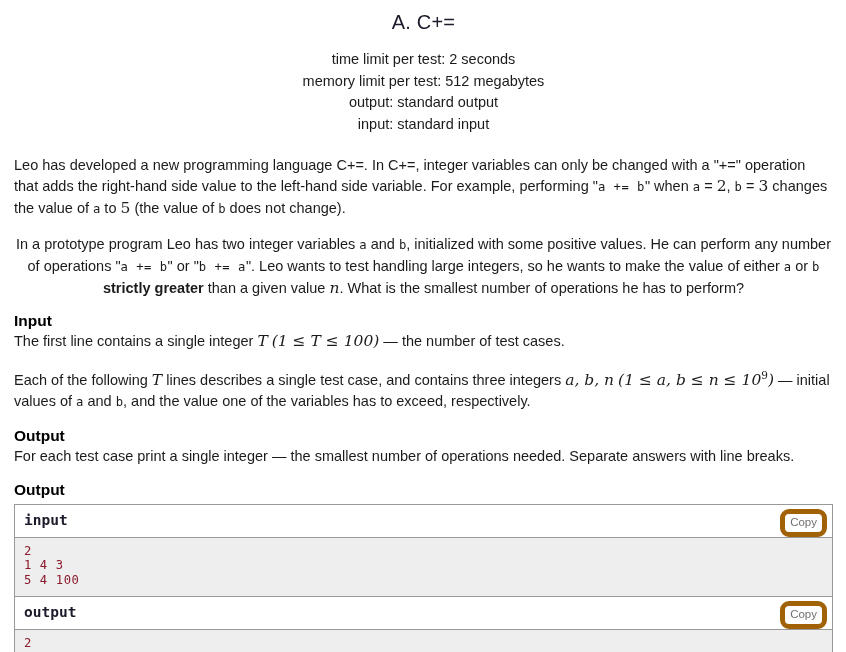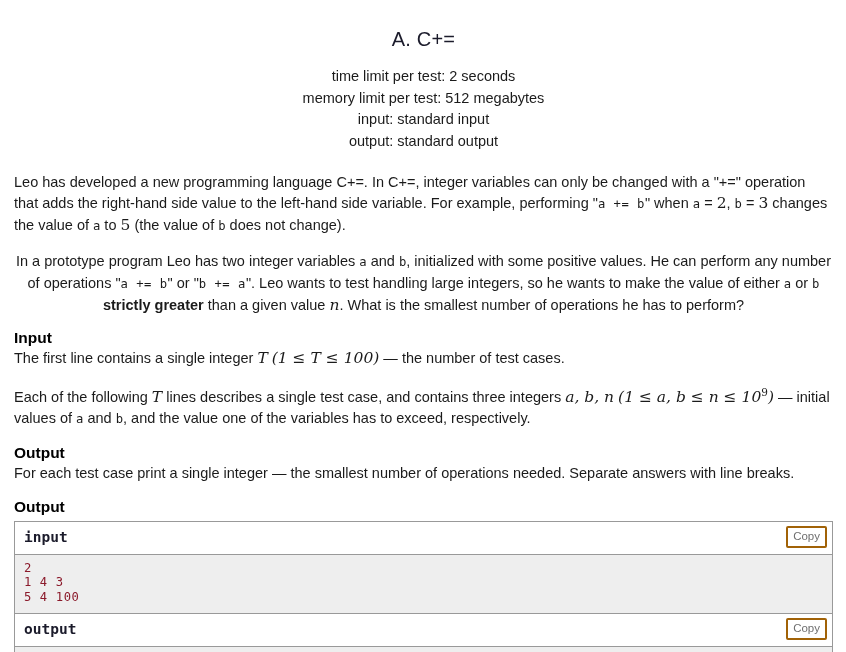--- a/index.html
+++ b/index.html
@@ -19,21 +19,21 @@
   .problem-statement {
     position: relative;
     width: 846px;
     box-sizing: border-box;
     padding: 0 13px 0 14px;
   }
 
   
   .header {
     text-align: center;
-    padding-top: 26px;
+    padding-top: 9px;
   }
   .title {
     font-size: 20px;
     line-height: 26px;
     font-weight: 400;
     color: #1b1b2b;
     letter-spacing: 0.2px;
     margin: 0 0 14px 0;
   }
   .limit-line {
@@ -128,28 +128,28 @@
     font-family: "DejaVu Sans Mono", "Liberation Mono", monospace;
     font-weight: bold;
     font-size: 14.5px;
     color: #1b1b2b;
     line-height: 19px;
   }
   .copy-btn {
     position: absolute;
     right: 5px;
     top: 4px;
-    border: 2px solid #a16207;
+    border: 5px solid #a16207;
     background: #ffffff;
     color: #6f6f6f;
     font-family: "Liberation Sans", sans-serif;
     font-size: 11.5px;
     line-height: 13px;
     padding: 2px 5px 3px 5px;
-    border-radius: 2px;
+    border-radius: 9px;
     cursor: pointer;
   }
   .test-pre {
     margin: 0;
     background: #eeeeee;
     color: #8b1a2b;
     font-family: "DejaVu Sans Mono", "Liberation Mono", monospace;
     font-size: 12.2px;
     line-height: 14.6px;
     padding: 6px 8px 8px 9px;
@@ -177,22 +177,22 @@
 </style>
 </head>
 <body>
 
 <div class="problem-statement">
 
   <div class="header">
     <div class="title">A. C+=</div>
     <div class="limit-line">time limit per test: 2 seconds</div>
     <div class="limit-line">memory limit per test: 512 megabytes</div>
+    <div class="limit-line">output: standard output</div>
     <div class="limit-line">input: standard input</div>
-    <div class="limit-line">output: standard output</div>
   </div>
 
   <div class="legend">
     <p class="first"><span>Leo has developed a new programming language C+=. In C+=, integer variables can only be changed with a "+=" operation that adds the right-hand side value to the left-hand side variable. For example, performing "</span><span class="tt sp">a += b</span><span>" when </span><span class="tt">a</span><span> = </span><span class="mnum">2</span><span>, </span><span class="tt">b</span><span> = </span><span class="mnum">3</span><span> changes the value of </span><span class="tt">a</span><span> to </span><span class="mnum">5</span><span> (the value of </span><span class="tt">b</span><span> does not change).</span></p>
 
     <p class="last"><span>In a prototype program Leo has two integer variables </span><span class="tt">a</span><span> and </span><span class="tt">b</span><span>, initialized with some positive values. He can perform any number of operations "</span><span class="tt sp">a += b</span><span>" or "</span><span class="tt sp">b += a</span><span>". Leo wants to test handling large integers, so he wants to make the value of either </span><span class="tt">a</span><span> or </span><span class="tt">b</span><span> </span><b class="strong">strictly greater</b><span> than a given value </span><span class="math">n</span><span>. What is the smallest number of operations he has to perform?</span></p>
   </div>
 
   <div class="section-body">
     <div class="section-title">Input</div>

